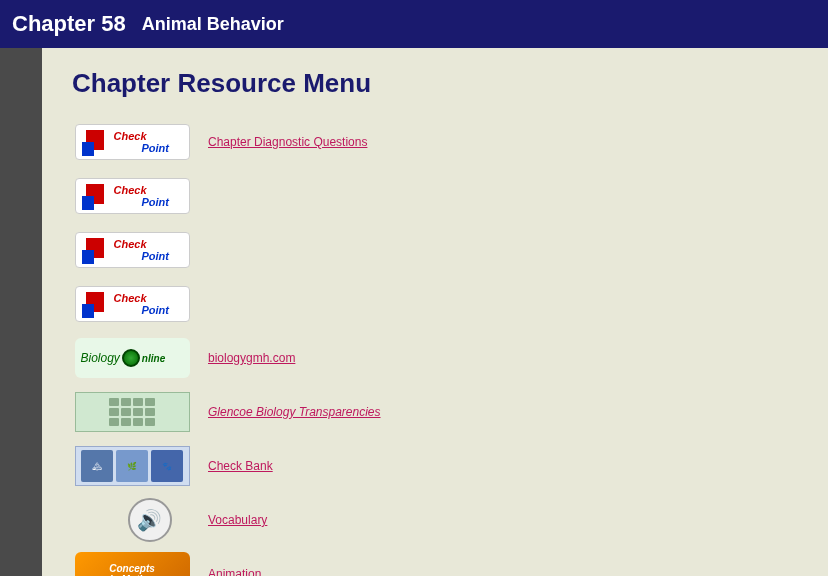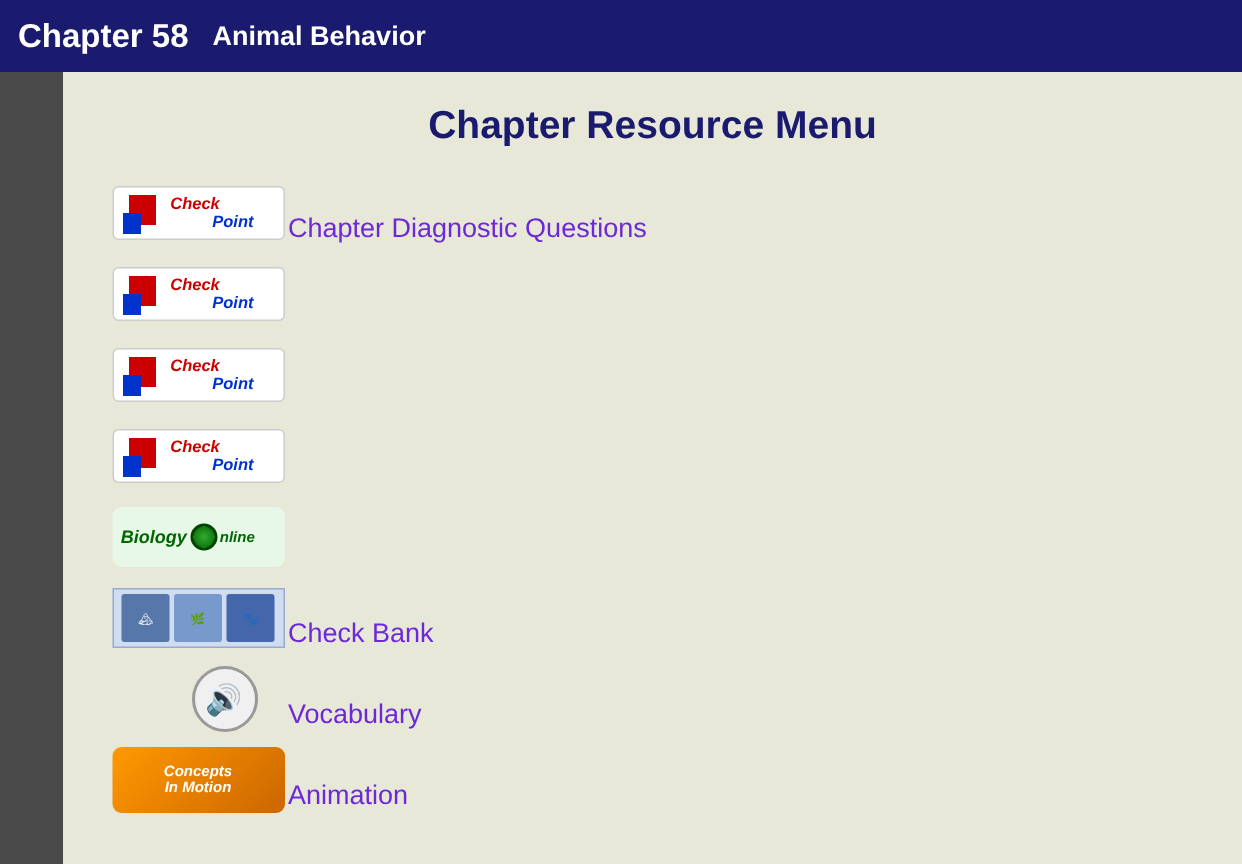--- a/index.html
+++ b/index.html
@@ -51,50 +51,52 @@
       padding: 20px 30px 10px 30px;
       display: flex;
       flex-direction: column;
     }
 
     
     .menu-title {
       font-size: 26px;
       font-weight: bold;
       color: #1a1a6e;
-      text-align: center;
+      text-align: left;
       margin-bottom: 18px;
     }
 
     
     .menu-items {
       flex: 1;
       display: flex;
       flex-direction: column;
       gap: 4px;
     }
 
     .menu-item {
       display: flex;
-      align-items: flex-end;
+      align-items: center;
+      gap: 16px;
       padding: 4px 0;
     }
 
     .menu-icon {
       width: 120px;
       height: 42px;
       flex-shrink: 0;
       display: flex;
       align-items: center;
       justify-content: center;
     }
 
     .menu-link {
-      color: #6d28d9;
-      font-size: 18px;
+      color: #be185d;
+      font-size: 12px;
+      text-decoration: underline;
       cursor: pointer;
     }
 
     .menu-link.italic-title {
       font-style: italic;
     }
     .trans-grid {
       display: grid;
       grid-template-columns: repeat(4, 10px);
       grid-template-rows: repeat(3, 8px);
@@ -230,27 +232,49 @@
               <span class="cp-check">Check</span>
               <span class="cp-point">Point</span>
             </div>
           </div>
         </div>
       </div>
 
       <div class="menu-item">
         <div class="menu-icon">
           <div style="display:flex;align-items:center;background:#e8f8e8;border-radius:6px;padding:4px 6px;width:115px;height:40px;">
-            <span style="color:#006600;font-weight:bold;font-size:12px;font-style:italic;">Biology</span>
+            <span style="color:#006600;font-weight:normal;font-size:12px;font-style:italic;">Biology</span>
             <span style="display:inline-block;width:18px;height:18px;background:radial-gradient(circle,#33aa33,#006600);border-radius:50%;margin:0 2px;border:2px solid #004400;"></span>
             <span style="color:#006600;font-weight:bold;font-size:10px;font-style:italic;">nline</span>
           </div>
         </div>
-      </div>
-
+        <a class="menu-link">biologygmh.com</a>
+      </div>
+
+      <div class="menu-item">
+        <div class="menu-icon">
+          <div style="width:115px;height:40px;background:#d0e8d0;border:1px solid #99bb99;display:flex;align-items:center;justify-content:center;">
+            <div class="trans-grid">
+              <div class="trans-cell"></div>
+                <div class="trans-cell"></div>
+                <div class="trans-cell"></div>
+                <div class="trans-cell"></div>
+              <div class="trans-cell"></div>
+                <div class="trans-cell"></div>
+                <div class="trans-cell"></div>
+                <div class="trans-cell"></div>
+              <div class="trans-cell"></div>
+                <div class="trans-cell"></div>
+                <div class="trans-cell"></div>
+                <div class="trans-cell"></div>
+            </div>
+          </div>
+        </div>
+        <a class="menu-link italic-title"><em>Glencoe Biology Transparencies</em></a>
+      </div>
 
       <div class="menu-item">
         <div class="menu-icon">
           <div style="width:115px;height:40px;background:#d0ddf0;border:1px solid #99aacc;display:flex;align-items:center;justify-content:center;gap:3px;">
             <div style="width:32px;height:32px;background:#5577aa;border-radius:2px;display:flex;align-items:center;justify-content:center;">
               <span style="color:white;font-size:8px;">🏔</span>
             </div>
             <div style="width:32px;height:32px;background:#7799cc;border-radius:2px;display:flex;align-items:center;justify-content:center;">
               <span style="color:white;font-size:8px;">🌿</span>
             </div>

